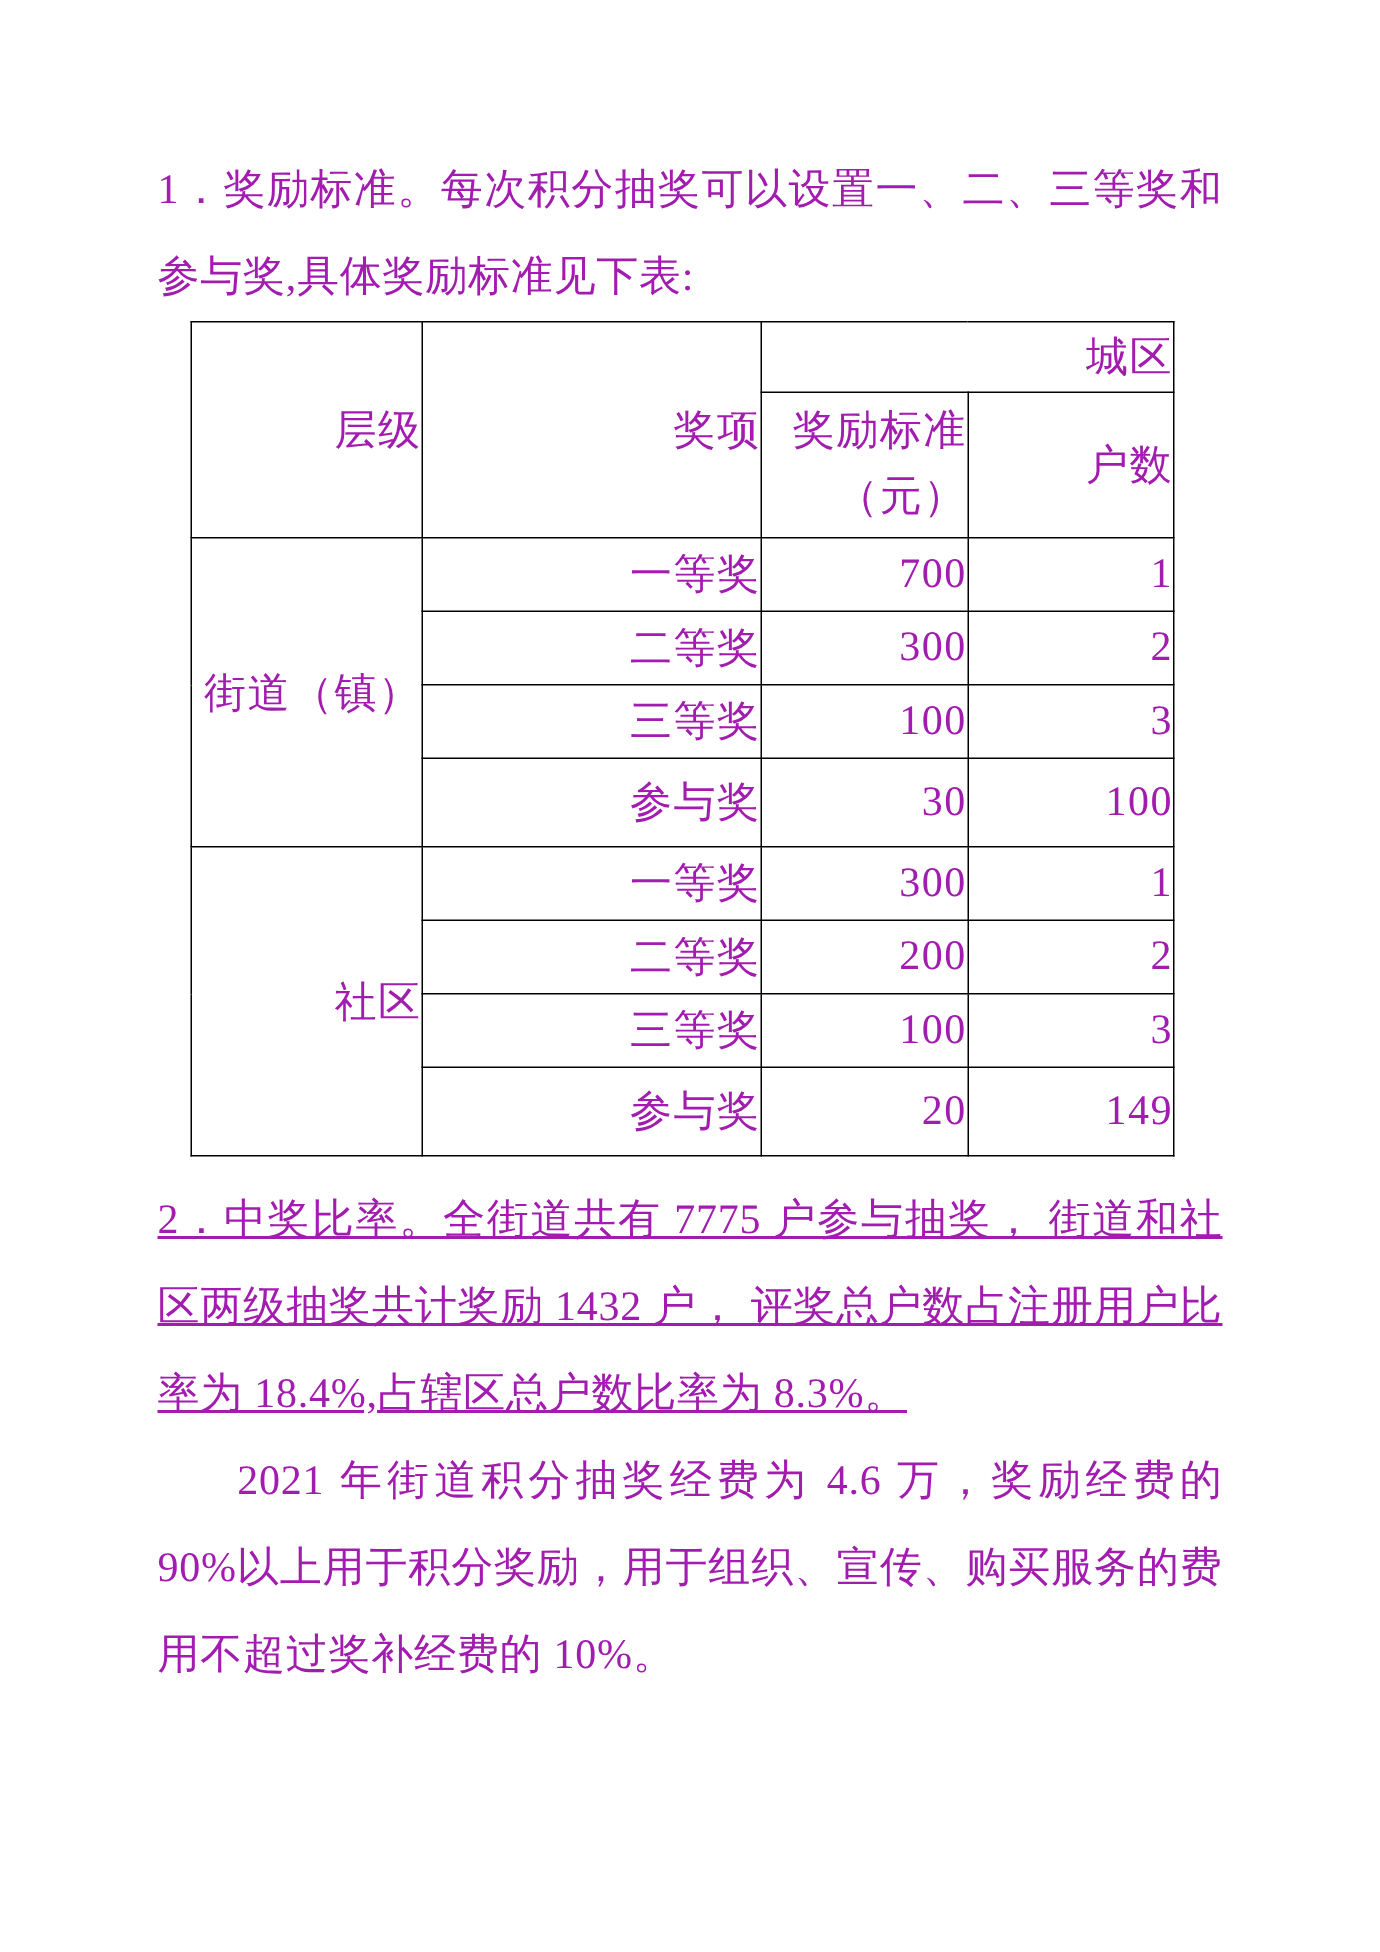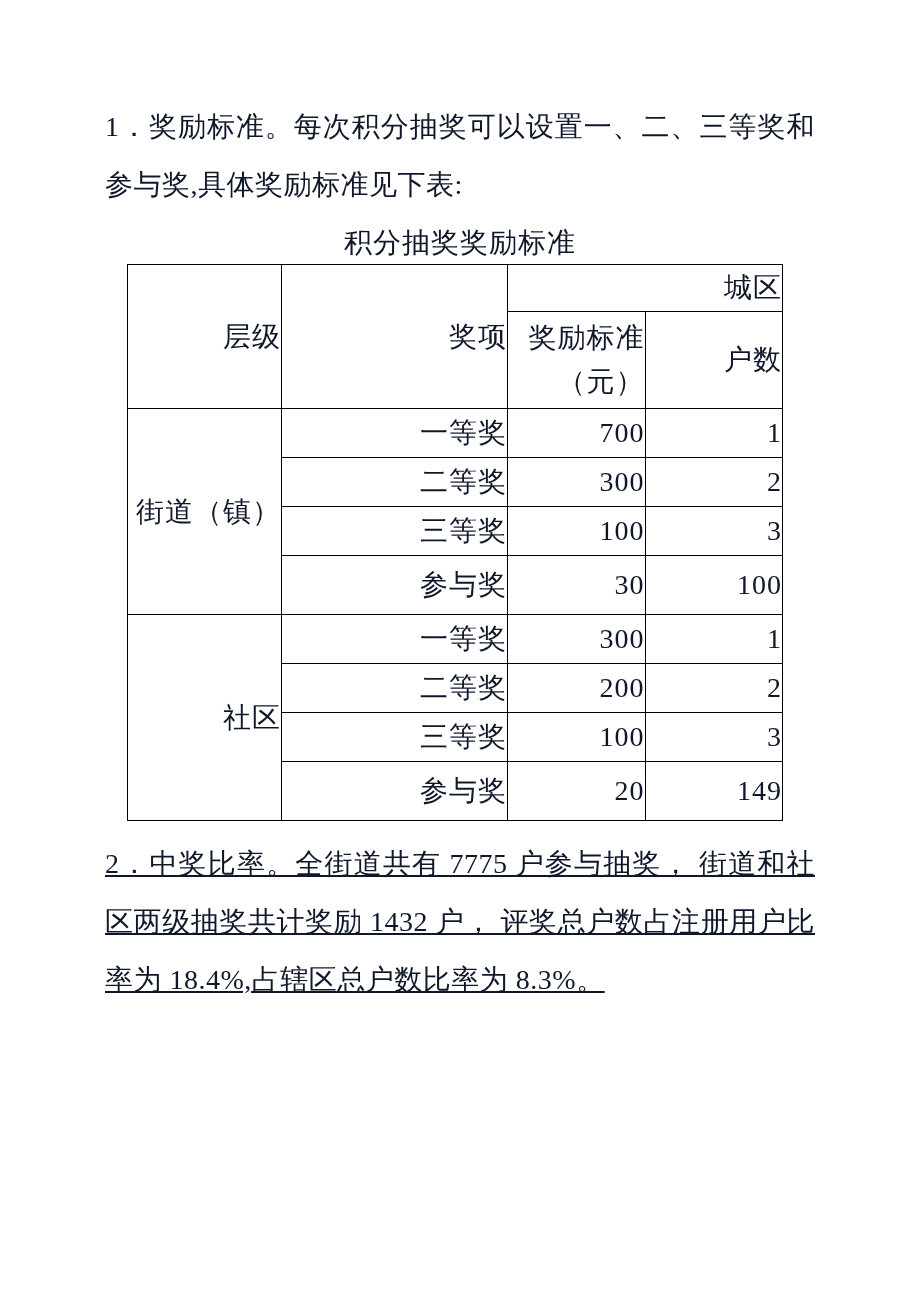--- a/index.html
+++ b/index.html
@@ -8,21 +8,21 @@
     background: #ffffff;
   }
   .page {
     position: relative;
     width: 920px;
     height: 1301px;
     background: #ffffff;
     box-sizing: border-box;
     padding: 98px 105px 0 105px;
     font-family: "Liberation Serif", "DejaVu Serif", serif;
-    color: #0f172a;
+    color: #a21caf;
     overflow: hidden;
   }
   .para {
     margin: 0;
     font-size: 28px;
     line-height: 58px;
     text-align: justify;
     letter-spacing: 0.5px;
   }
   .para.indent-small { text-indent: 1.6em; text-align: left; }
@@ -59,21 +59,20 @@
   .std-line { line-height: 44px; }
   .after-table { margin-top: 14px; text-decoration: underline; }
 </style>
 </head>
 <body>
 
 <div class="page">
 
   <p class="para">1．奖励标准。每次积分抽奖可以设置一、二、三等奖和参与奖,具体奖励标准见下表:</p>
 
-  <div class="table-title">积分抽奖奖励标准</div>
 
   <table class="reward">
     <tbody>
         <tr class="hrow1">
       <td rowspan="2" class="col-level">层级</td>
       <td rowspan="2" class="col-award">奖项</td>
       <td colspan="2">城区</td>
     </tr>
     <tr class="hrow2">
       <td class="col-std">
@@ -125,14 +124,15 @@
       <td>参与奖</td>
       <td>20</td>
       <td>149</td>
     </tr>
   </tbody>
     </table>
 
   <p class="para after-table">2．中奖比率。全街道共有 7775 户参与抽奖， 街道和社区两级抽奖共计奖励 1432 户， 评奖总户数占注册用户比率为 18.4%,占辖区总户数比率为 8.3%。</p>
 
 
+  <p class="para indent-first">2021 年街道积分抽奖经费为 4.6 万，奖励经费的 90%以上用于积分奖励，用于组织、宣传、购买服务的费用不超过奖补经费的 10%。</p>
 
 </div>
 
 </body></html>

